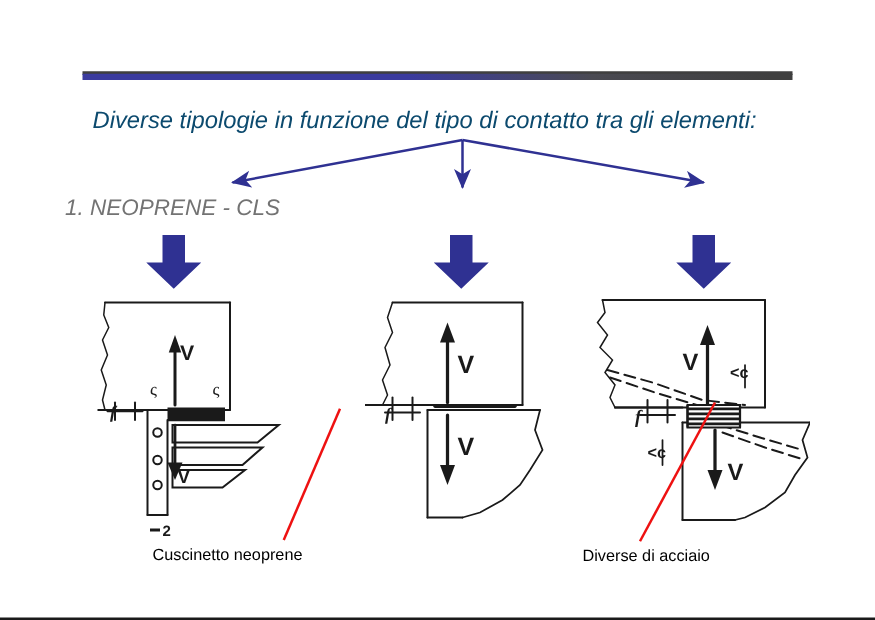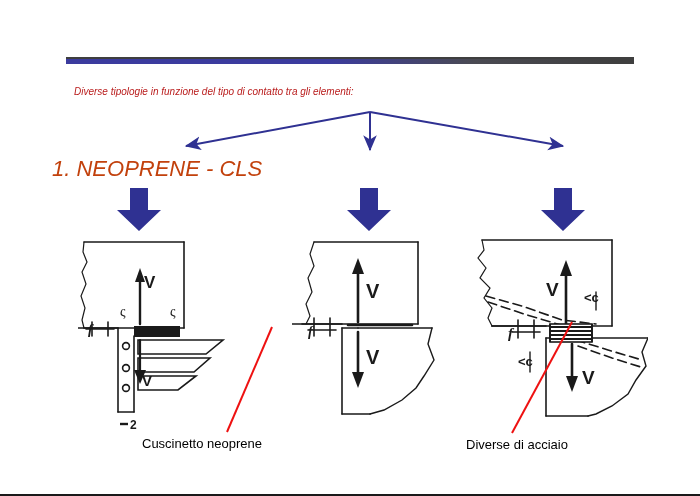--- a/index.html
+++ b/index.html
@@ -22,44 +22,44 @@
   .title-bar{
     position:absolute;left:66px;top:57px;width:568px;height:7px;
   }
   .title-bar .grey{position:absolute;left:0;top:0;width:100%;height:3px;background:#3f3f3f;}
   .title-bar .blue{position:absolute;left:0;top:2px;width:100%;height:5px;
     background:linear-gradient(to right,#3b3b9e 0%,#3b3b9e 46%,#4a4a52 72%,#3f3f3f 97%,#3f3f3f 100%);}
 
   
   .subtitle{
     position:absolute;left:74px;top:86px;
-    font-size:10px;font-style:italic;color:#b91c1c;white-space:nowrap;
+    font-size:19px;font-style:italic;color:#0c4a6e;white-space:nowrap;
   }
 
   
   .branch{position:absolute;left:0;top:0;width:700px;height:496px;pointer-events:none;}
 
   
-  .item{position:absolute;font-size:22px;font-style:italic;color:#c2410c;white-space:nowrap;}
+  .item{position:absolute;font-size:18px;font-style:italic;color:#737373;white-space:nowrap;}
   .item-1{left:52px;top:156px;}
   .item-2{left:306px;top:156px;}
   .item-3{left:446px;top:156px;}
 
   
   .blockarrow{position:absolute;width:46px;height:44px;}
 
   
   .diagram{position:absolute;}
   .d1{left:78px;top:236px;width:180px;height:200px;}
   .d2{left:292px;top:236px;width:150px;height:190px;}
   .d3{left:470px;top:234px;width:178px;height:198px;}
 
   
   .callout{position:absolute;font-size:13px;color:#000;white-space:nowrap;}
-  .c1{left:122px;top:436px;margin-left:20px;}
+  .c1{left:122px;top:436px;}
   .c2{left:466px;top:437px;}
 </style>
 </head>
 <body>
 
 <div class="slide">
 
   <div class="title-bar">
     <div class="grey"></div>
     <div class="blue"></div>

